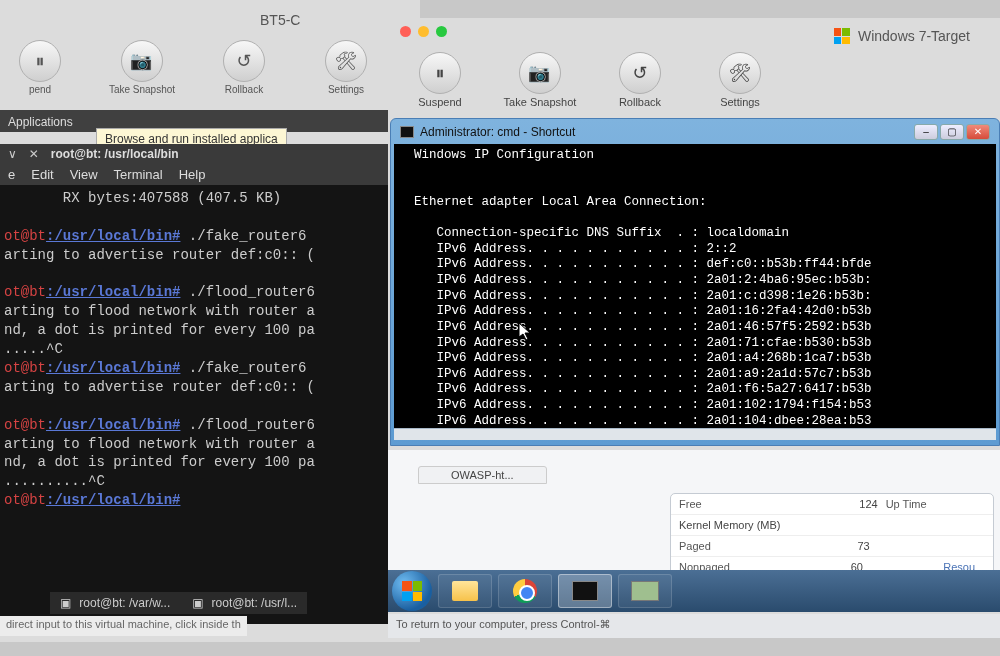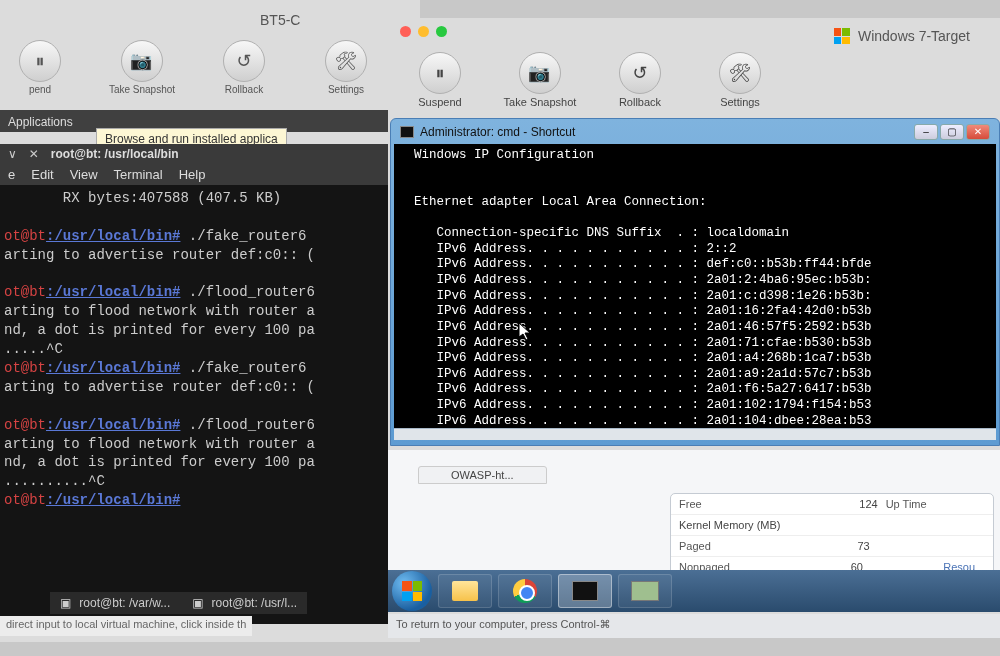--- a/index.html
+++ b/index.html
@@ -366,21 +366,21 @@
 <span class="red">ot@bt</span><span class="blue">:/usr/local/bin#</span></div>
   </div>
 
   <div class="bt5-ws">
     <span>▣</span>
     <span>root@bt: /var/w...</span>
     <span style="margin-left:14px">▣</span>
     <span>root@bt: /usr/l...</span>
   </div>
 
-  <div class="bt5-status">direct input to local virtual machine, click inside th</div>
+  <div class="bt5-status">direct input to this virtual machine, click inside th</div>
 </div>
 
 <div class="win7-vm">
   <div class="mac-lights">
     <span class="r"></span>
     <span class="y"></span>
     <span class="g"></span>
   </div>
   <div class="win7-titlebar">
     <span class="win-flag">

